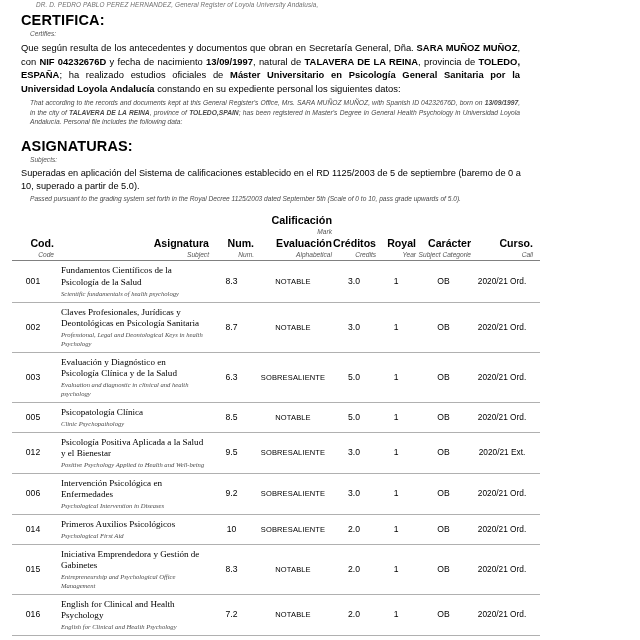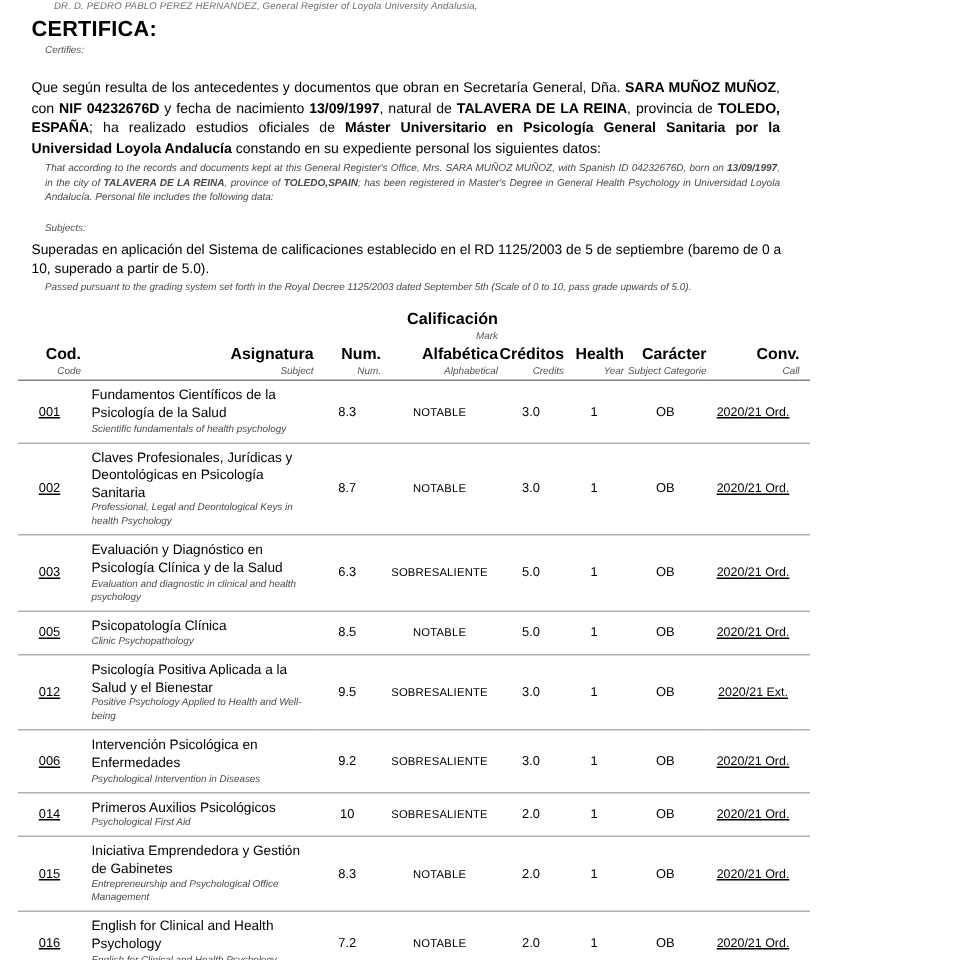--- a/index.html
+++ b/index.html
@@ -50,21 +50,21 @@
     line-height: 9px;
     padding-left: 22px;
   }
 
   
   .para-es {
     font-size: 9.4px;
     line-height: 13.6px;
     text-align: justify;
     padding: 0 12px 0 13px;
-    margin-top: 13px;
+    margin-top: 3px;
   }
   .para-es b { font-weight: bold; }
   .para-en {
     font-size: 6.7px;
     line-height: 9.4px;
     font-style: italic;
     color: #4a4a4a;
     text-align: justify;
     padding: 0 12px 0 22px;
     margin-top: 3px;
@@ -133,40 +133,41 @@
   }
 
   .row td {
     border-bottom: 1.1px solid #b0b0b0;
     padding-top: 4px;
     padding-bottom: 4px;
     text-align: center;
     font-size: 8.6px;
     line-height: 11px;
   }
-  .row td.code { font-size: 8.6px; text-decoration: underline; }
+  .row td.code { font-size: 8.6px; }
   .row td.subject {
     text-align: left;
     padding-left: 7px;
     padding-right: 4px;
+    font-family: Liberation Serif, serif;
   }
   .subject .name-es {
     display: block;
     font-size: 9.1px;
     line-height: 11.6px;
   }
   .subject .name-en {
     display: block;
     font-size: 6.6px;
     font-style: italic;
     color: #4a4a4a;
     line-height: 9px;
   }
   .row td.alfa { font-size: 7.5px; letter-spacing: 0.02em; }
-  .row td.conv { font-size: 8.3px; text-decoration: underline; }
+  .row td.conv { font-size: 8.3px; }
 
   
   col.c-code { width: 42px; }
   col.c-subject { width: 155px; }
   col.c-num { width: 45px; }
   col.c-alfa { width: 78px; }
   col.c-cred { width: 44px; }
   col.c-curso { width: 40px; }
   col.c-carac { width: 55px; }
   col.c-conv { width: 62px; }
@@ -183,20 +184,21 @@
 
   <div class="heading-block">
     <div class="heading-es">CERTIFICA:</div>
     <div class="heading-en">Certifies:</div>
   </div>
 
   <div class="para-es"><span>Que según resulta de los antecedentes y documentos que obran en Secretaría General, Dña. </span><b>SARA MUÑOZ MUÑOZ</b><span>, con </span><b>NIF 04232676D</b><span> y fecha de nacimiento </span><b>13/09/1997</b><span>, natural de </span><b>TALAVERA DE LA REINA</b><span>, provincia de </span><b>TOLEDO, ESPAÑA</b><span>; ha realizado estudios oficiales de </span><b>Máster Universitario en Psicología General Sanitaria por la Universidad Loyola Andalucía</b><span> constando en su expediente personal los siguientes datos:</span></div>
   <div class="para-en"><span>That according to the records and documents kept at this General Register's Office, Mrs. SARA MUÑOZ MUÑOZ, with Spanish ID 04232676D, born on </span><b>13/09/1997</b><span>, in the city of </span><b>TALAVERA DE LA REINA</b><span>, province of </span><b>TOLEDO,SPAIN</b><span>; has been registered in Master's Degree in General Health Psychology in Universidad Loyola Andalucía. Personal file includes the following data:</span></div>
 
   <div class="heading-block" style="margin-top:11px;">
+    <div class="heading-es">ASIGNATURAS:</div>
     <div class="heading-en">Subjects:</div>
   </div>
 
   <div class="subjects-note-es">Superadas en aplicación del Sistema de calificaciones establecido en el RD 1125/2003 de 5 de septiembre (baremo de 0 a 10, superado a partir de 5.0).</div>
   <div class="subjects-note-en">Passed pursuant to the grading system set forth in the Royal Decree 1125/2003 dated September 5th (Scale of 0 to 10, pass grade upwards of 5.0).</div>
 
   <table class="grades-table">
     <colgroup>
       <col class="c-code">
         <col class="c-subject">
@@ -216,25 +218,25 @@
         <td colspan="2" class="group-cal">
           <span>Calificación</span>
           <span class="sub">Mark</span>
         </td>
         <td colspan="7"></td>
       </tr>
       <tr class="head-row">
           <th><span>Cod.</span><span class="sub">Code</span></th>
           <th><span>Asignatura</span><span class="sub">Subject</span></th>
           <th><span>Num.</span><span class="sub">Num.</span></th>
-          <th><span>Alfabética</span><span class="sub">Alphabetical</span></th>
+          <th><span>Evaluación</span><span class="sub">Alphabetical</span></th>
           <th><span>Créditos</span><span class="sub">Credits</span></th>
-          <th><span>Health</span><span class="sub">Year</span></th>
+          <th><span>Royal</span><span class="sub">Year</span></th>
           <th><span>Carácter</span><span class="sub">Subject Categorie</span></th>
-          <th><span>Conv.</span><span class="sub">Call</span></th>
+          <th><span>Curso.</span><span class="sub">Call</span></th>
           <th><span>Num.</span><span class="sub">Sessions</span></th>
           <th><span>Modo</span><span class="sub">Method</span></th>
           <th><span>Idioma</span><span class="sub">Language</span></th>
         </tr>
     </thead>
     <tbody>
         <tr class="row">
           <td class="code">001</td>
           <td class="subject">
             <span class="name-es">Fundamentos Científicos de la Psicología de la Salud</span>

